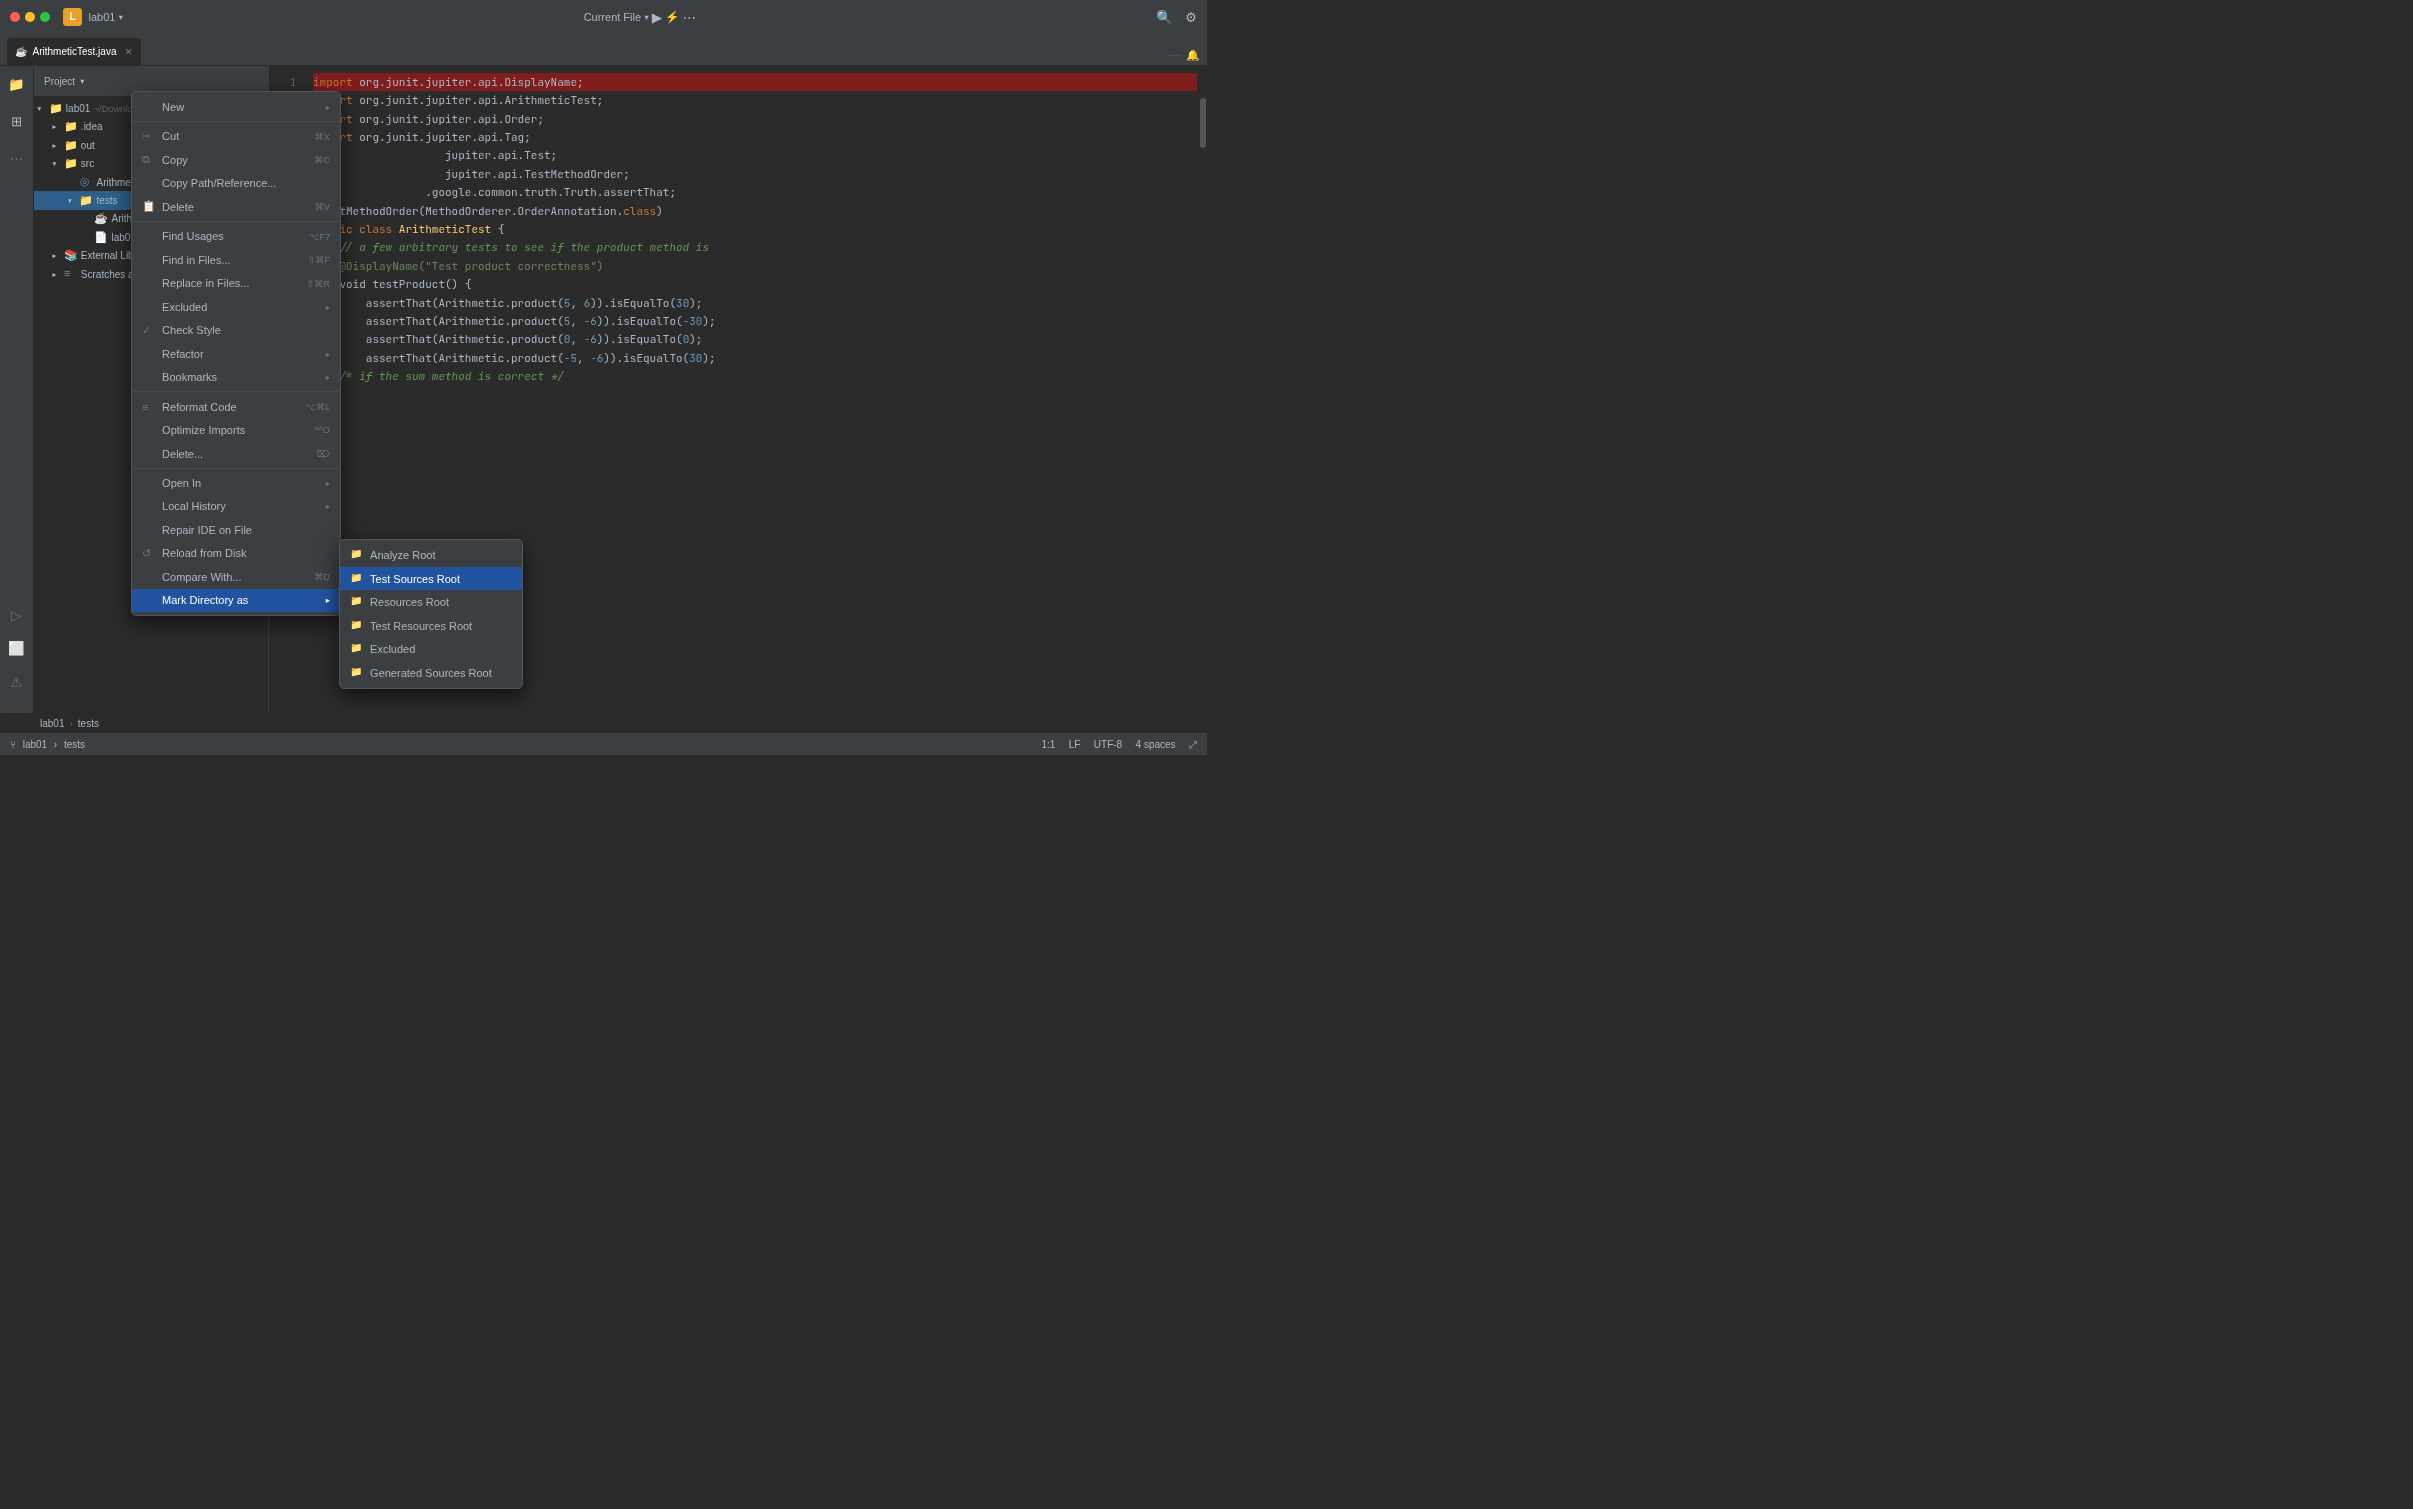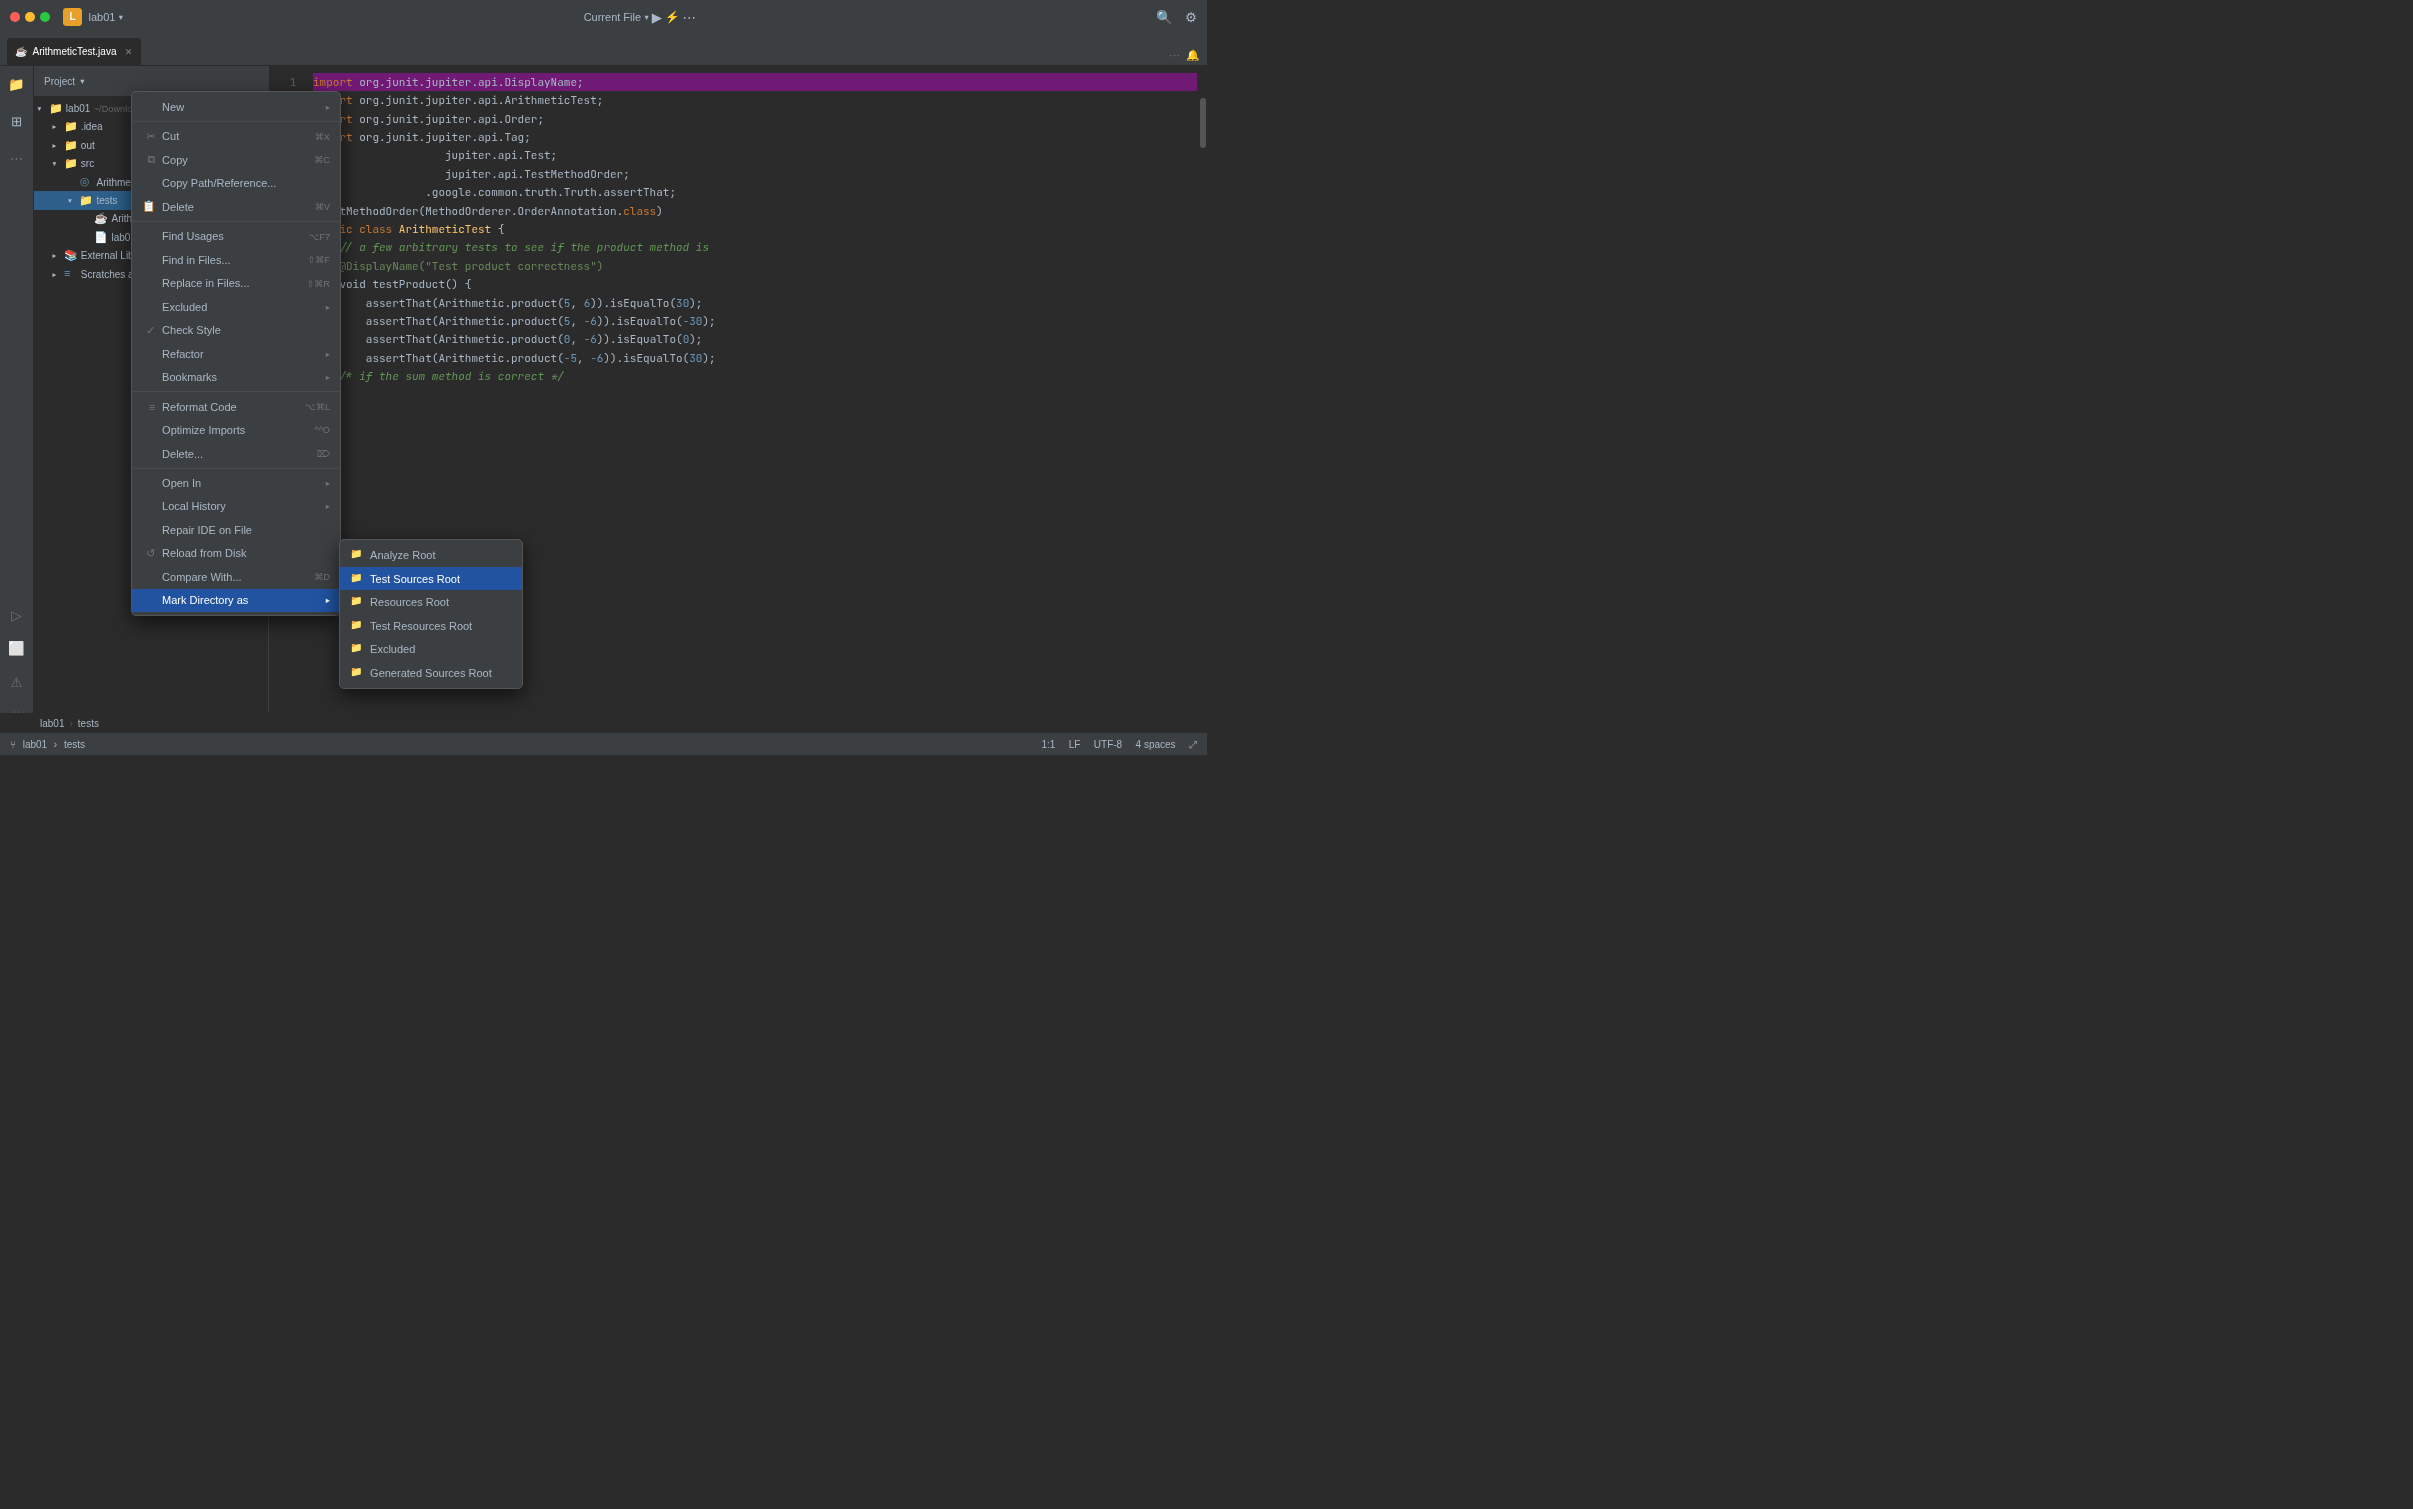--- a/index.html
+++ b/index.html
@@ -236,21 +236,21 @@
       padding: 6.7px 10px;
       font-family: 'JetBrains Mono', 'Courier New', monospace;
       font-size: 11px;
       line-height: 18.4px;
       overflow: auto;
     }
     .code-line {
       white-space: pre;
     }
     .code-line.highlighted {
-      background: #701a75;
+      background: #7f1d1d;
     }
     .kw { color: #cc7832; }
     .import-kw { color: #cc7832; }
     .pkg { color: #a9b7c6; }
     .cls { color: #ffc66d; }
     .str { color: #6a8759; }
     .comment { color: #629755; font-style: italic; }
     .num { color: #6897bb; }
 
     
@@ -274,21 +274,20 @@
       cursor: pointer;
       font-size: 11px;
       color: #a9b7c6;
       justify-content: space-between;
     }
     .menu-item.highlighted { background: #2153a0; color: #ffffff; gap: 8px; }
     .menu-item-left {
       display: flex;
       align-items: center;
       gap: 6.7px;
-      text-align: right;
     }
     .menu-item-icon {
       width: 13.4px;
       font-size: 11px;
       color: #6e7375;
     }
     .menu-item-shortcut {
       font-size: 9.2px;
       color: #6e7375;
     }

